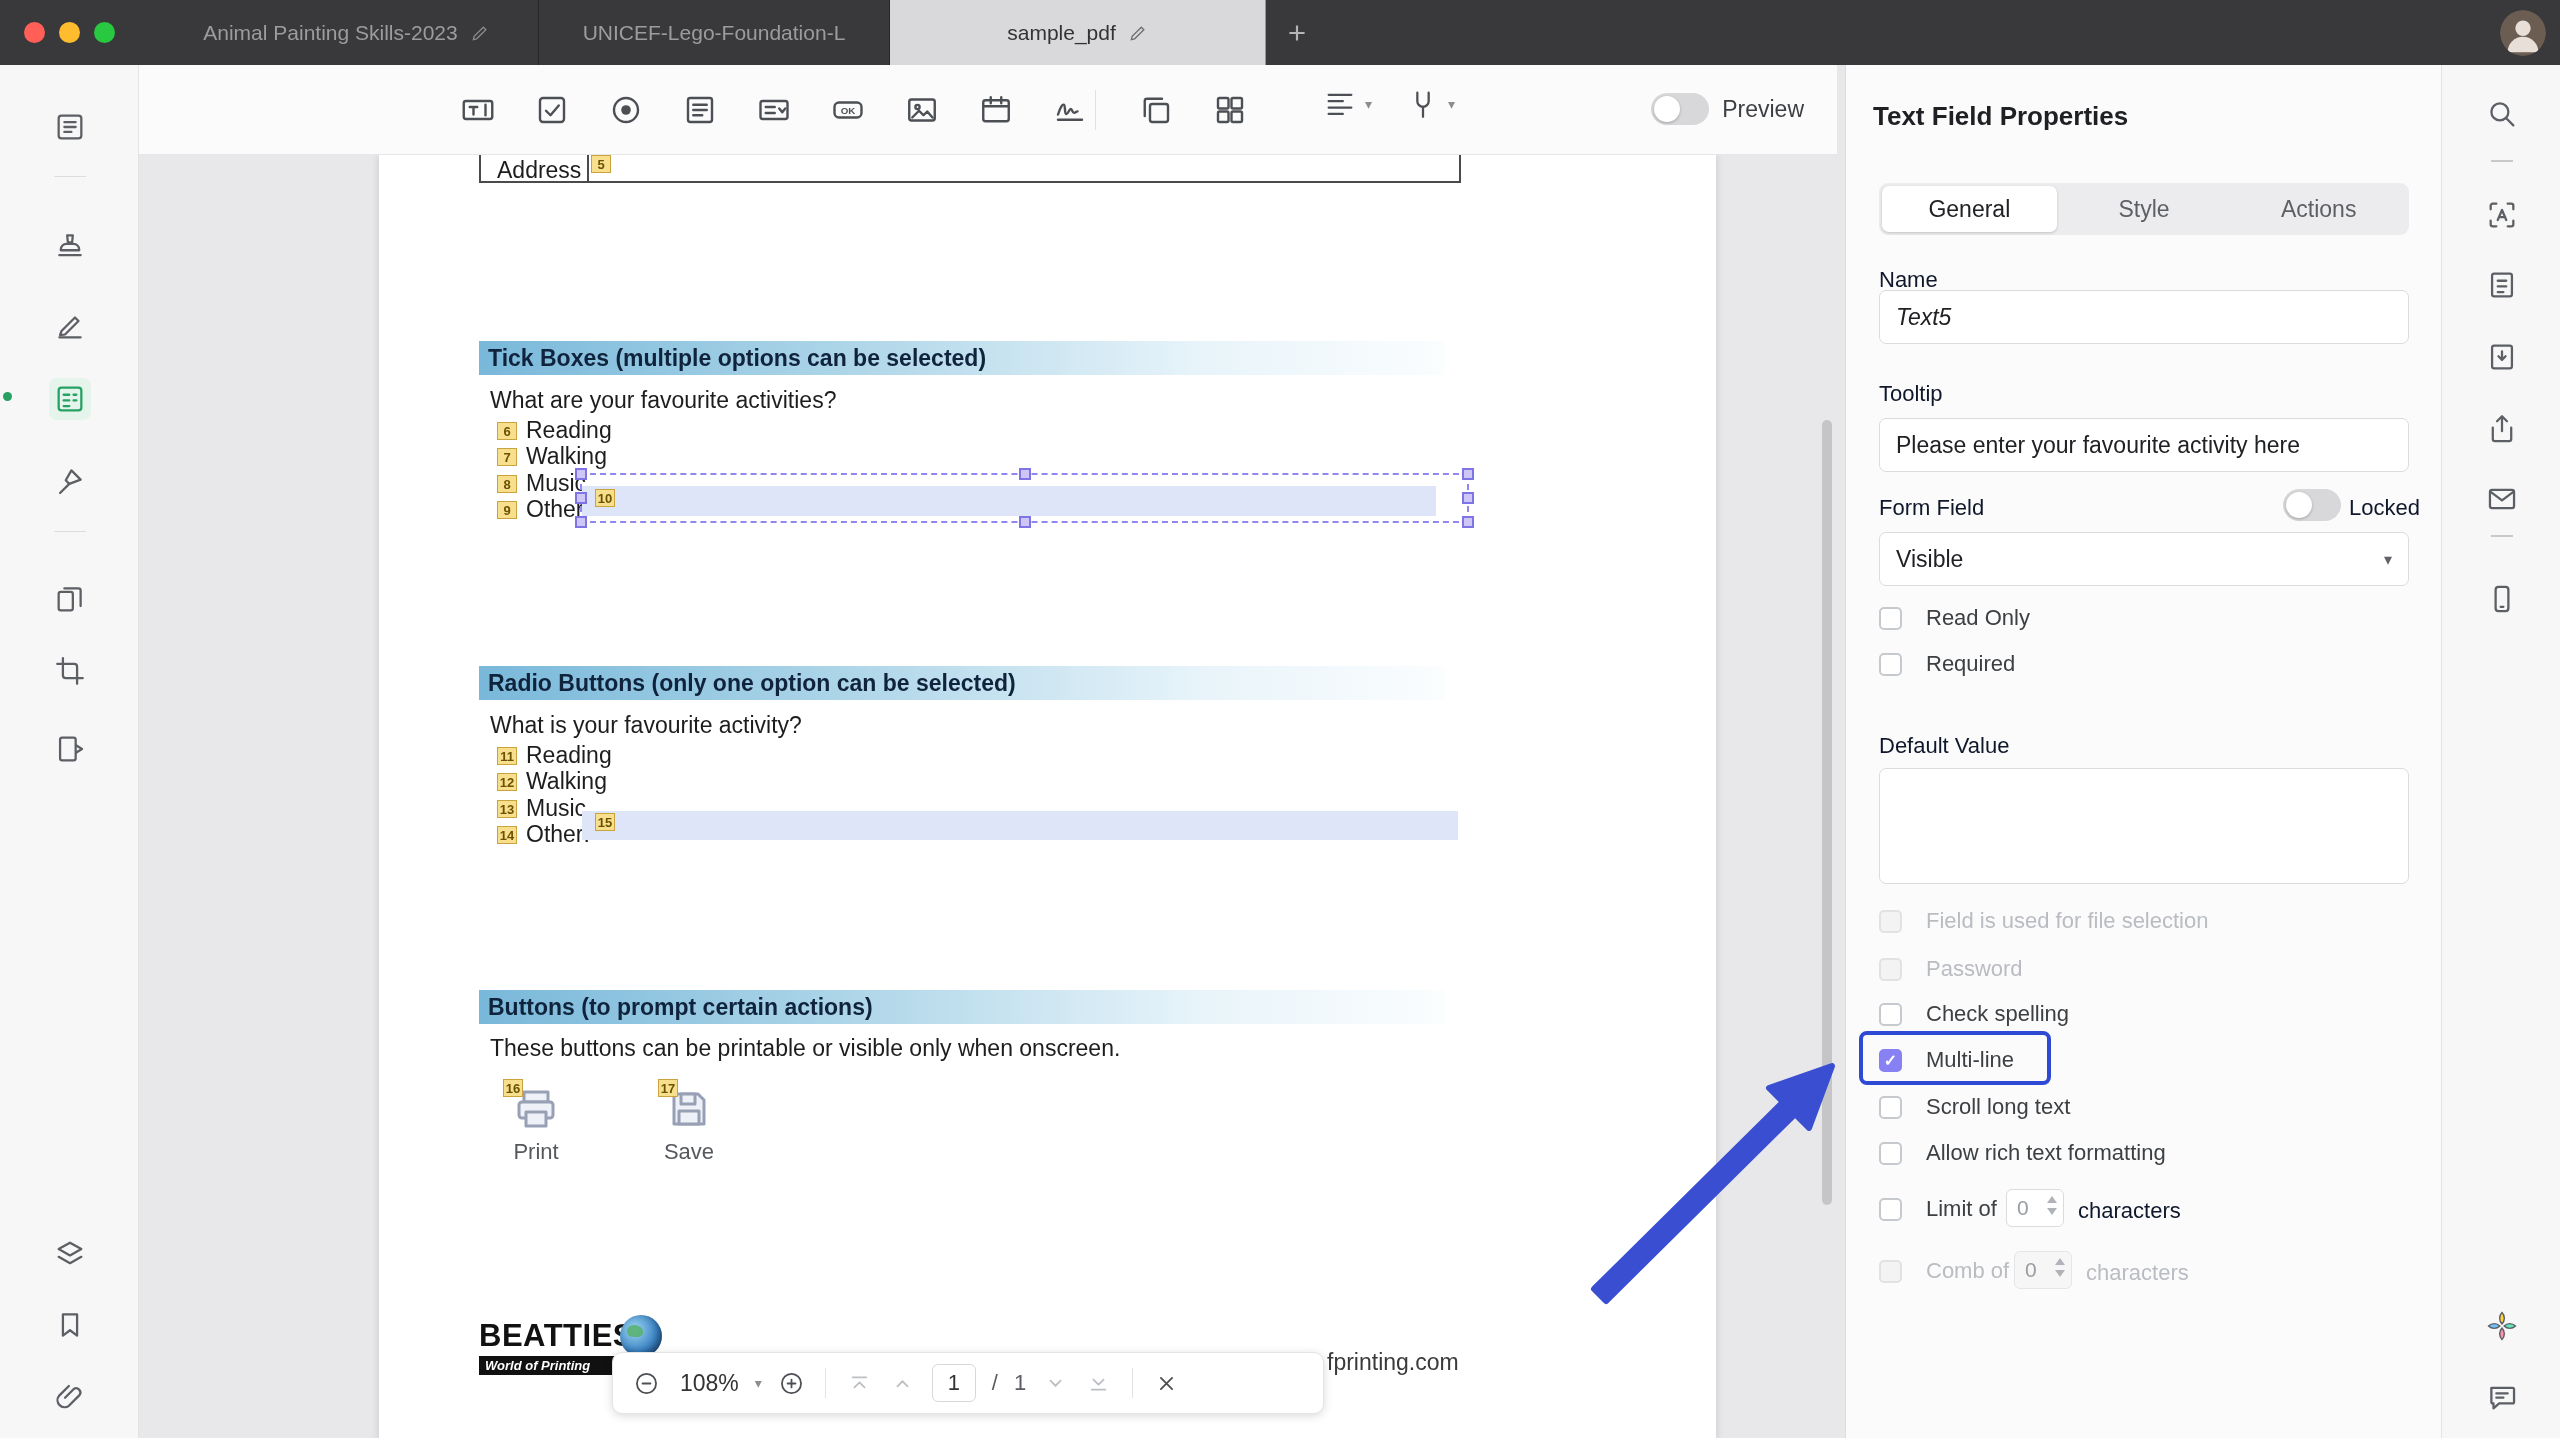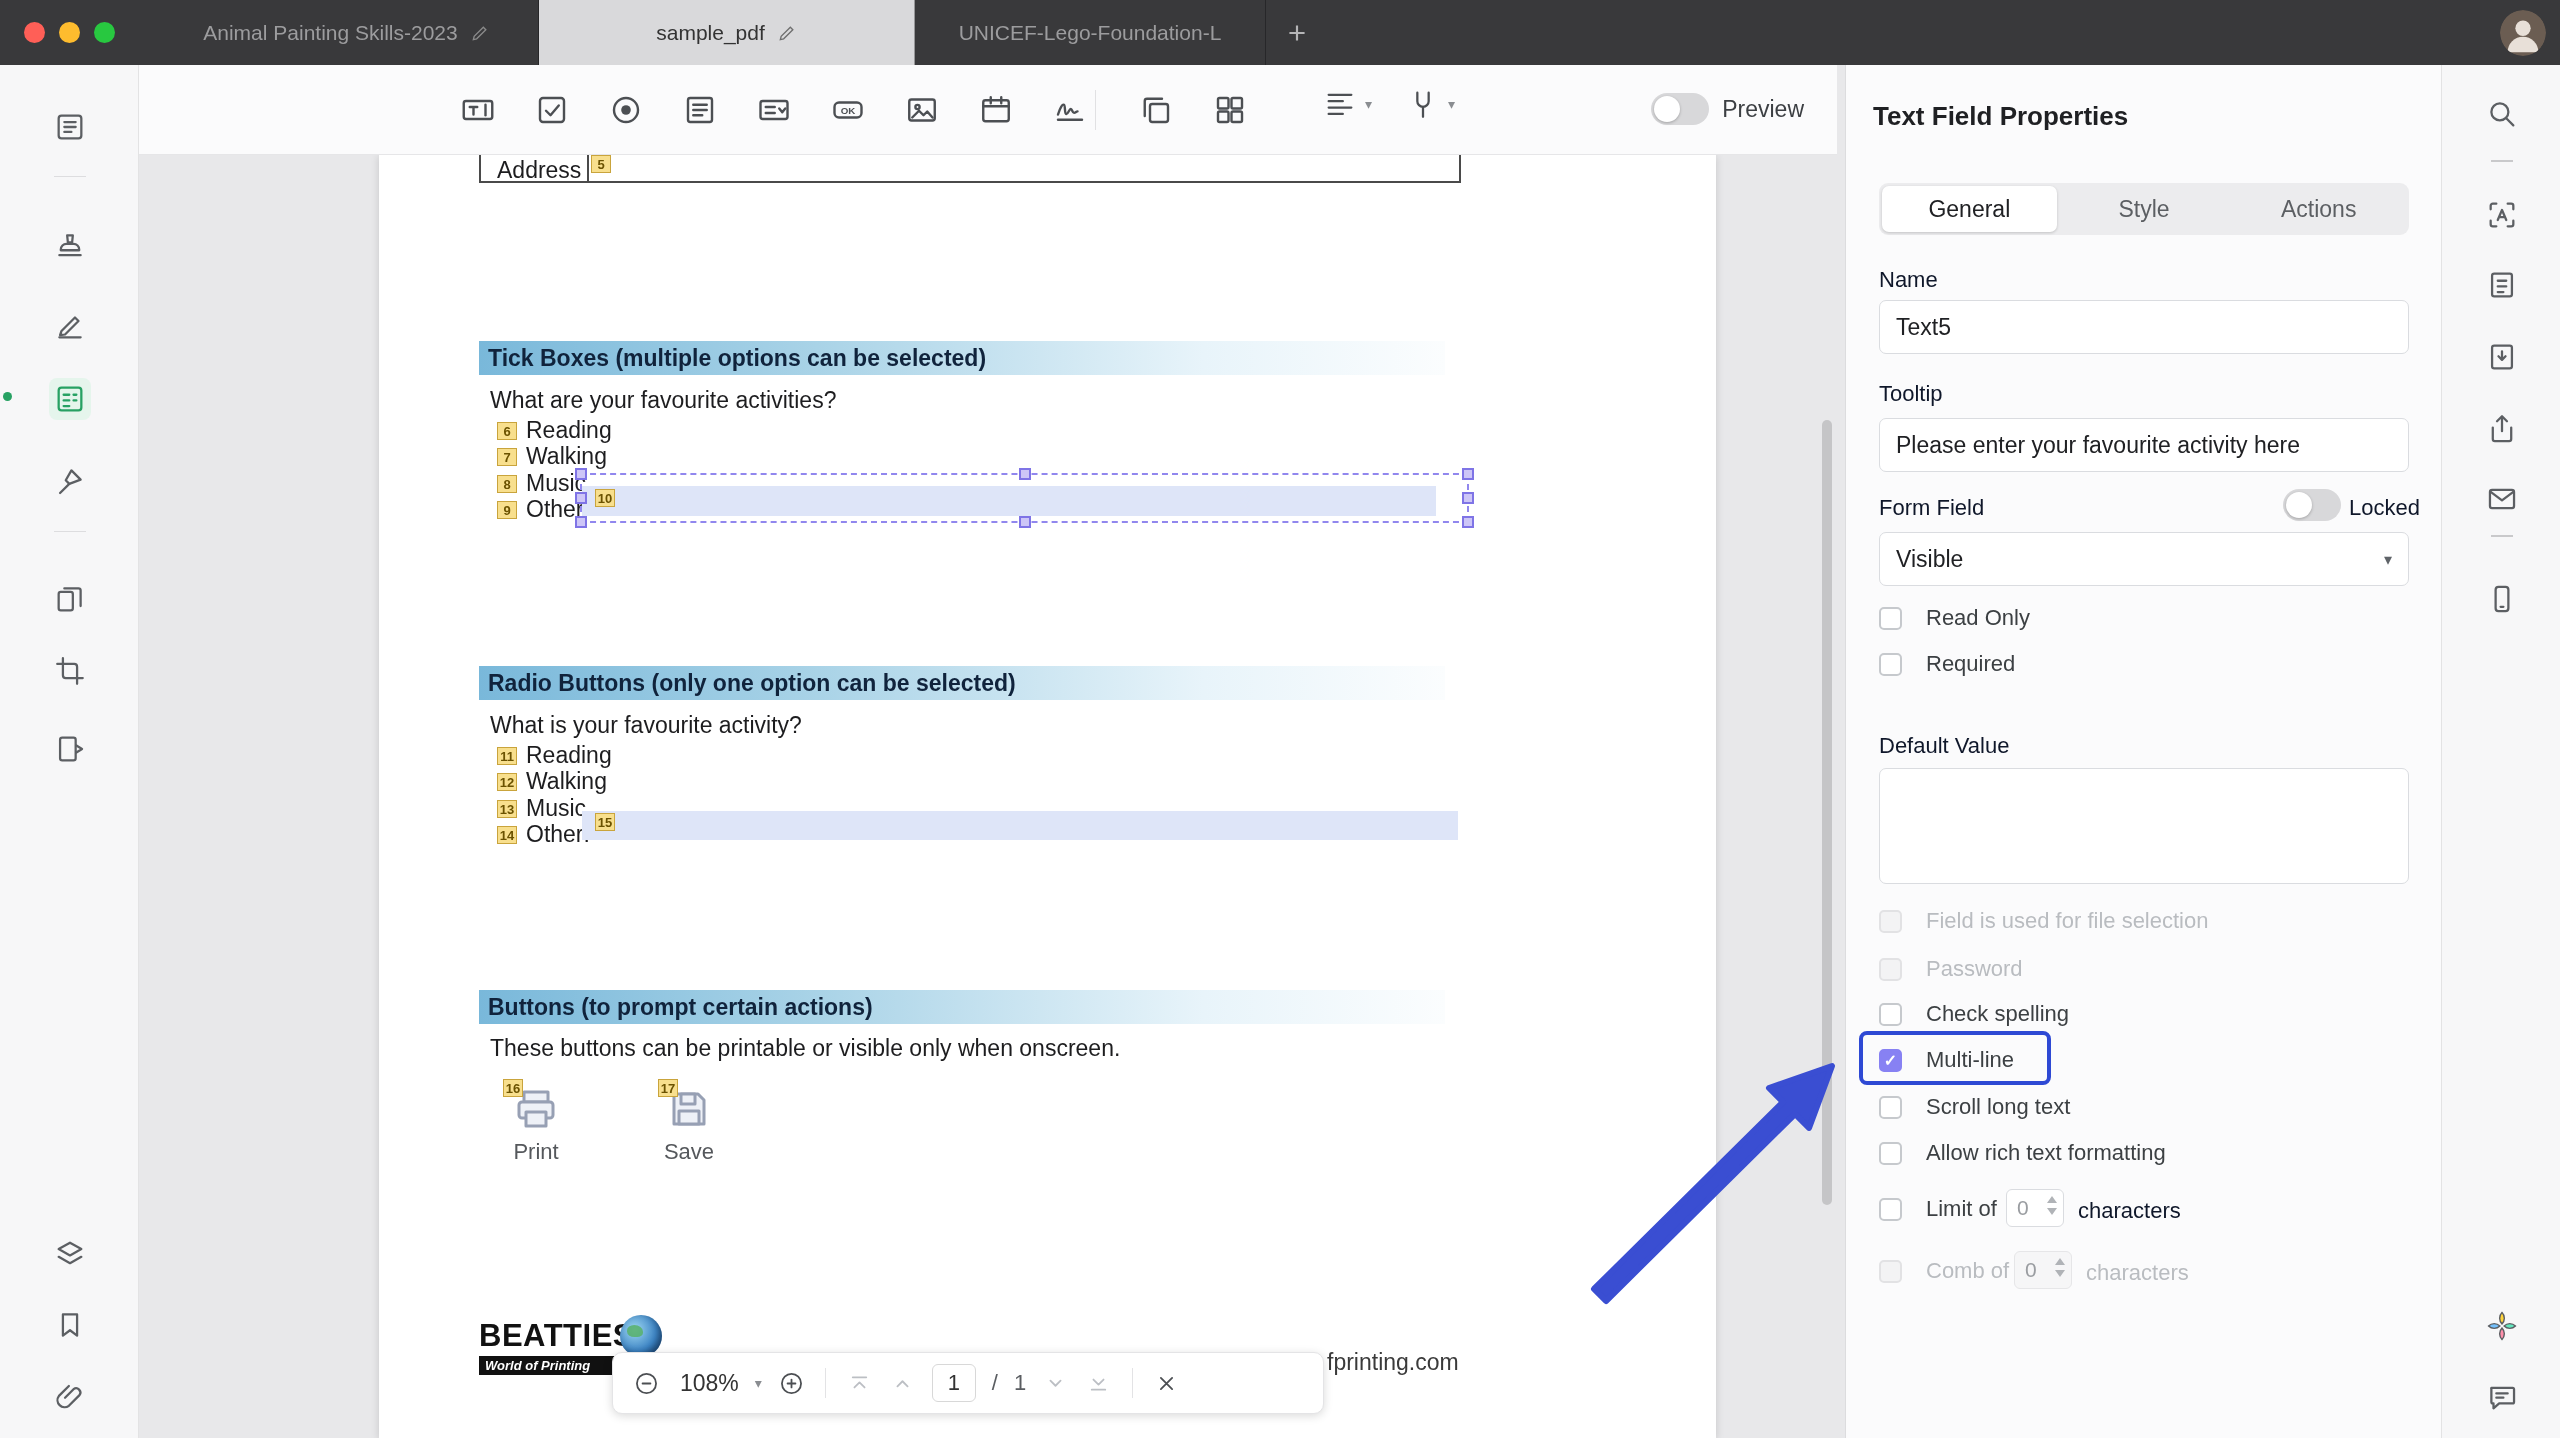--- a/index.html
+++ b/index.html
@@ -133,28 +133,28 @@
   <span class="traffic tl-red"></span>
   <span class="traffic tl-yellow"></span>
   <span class="traffic tl-green"></span>
   <div class="tabs">
     <div class="tab t1">
       <span>Animal Painting Skills-2023</span>
       <svg class="pencil" viewBox="0 0 24 24" fill="none" stroke-width="1.6">
           <path d="M4 20l1-4L16 5l3 3L8 19z" stroke="#8a8a8a"></path>
         </svg>
     </div>
+    <div class="tab t2">
+      <span>UNICEF-Lego-Foundation-L</span>
+    </div>
     <div class="tab t3 active">
       <span>sample_pdf</span>
       <svg class="pencil" viewBox="0 0 24 24" fill="none" stroke-width="1.6">
           <path d="M4 20l1-4L16 5l3 3L8 19z" stroke="#6f6f6f"></path>
         </svg>
-    </div>
-    <div class="tab t2">
-      <span>UNICEF-Lego-Foundation-L</span>
     </div>
     <div class="add-tab">
       <svg viewBox="0 0 24 24" fill="none">
           <path d="M12 5v14M5 12h14"></path>
         </svg>
     </div>
   </div>
   <div class="avatar">
     <svg viewBox="0 0 24 24">
       <circle cx="12" cy="12" r="12" fill="#6b5d52"></circle>
@@ -470,21 +470,21 @@
 <aside class="props">
   <div class="props-title">Text Field Properties</div>
 
   <div class="seg">
     <div class="seg-item active">General</div>
     <div class="seg-item">Style</div>
     <div class="seg-item">Actions</div>
   </div>
 
   <div class="p-label" style="top:202px">Name</div>
-  <input class="p-input" style="top: 235px;" value="Text5">
+  <input class="p-input" style="top: 225px; font-style: italic;" value="Text5">
 
   <div class="p-label" style="top:316px">Tooltip</div>
   <input class="p-input" style="top: 353px;" value="Please enter your favourite activity here">
 
   <div class="p-label" style="top:430px">Form Field</div>
   <div class="toggle" style="position:absolute;left:437px;top:424px">
       <div class="knob"></div>
     </div>
   <div class="p-label" style="left:503px;top:430px">Locked</div>
 

